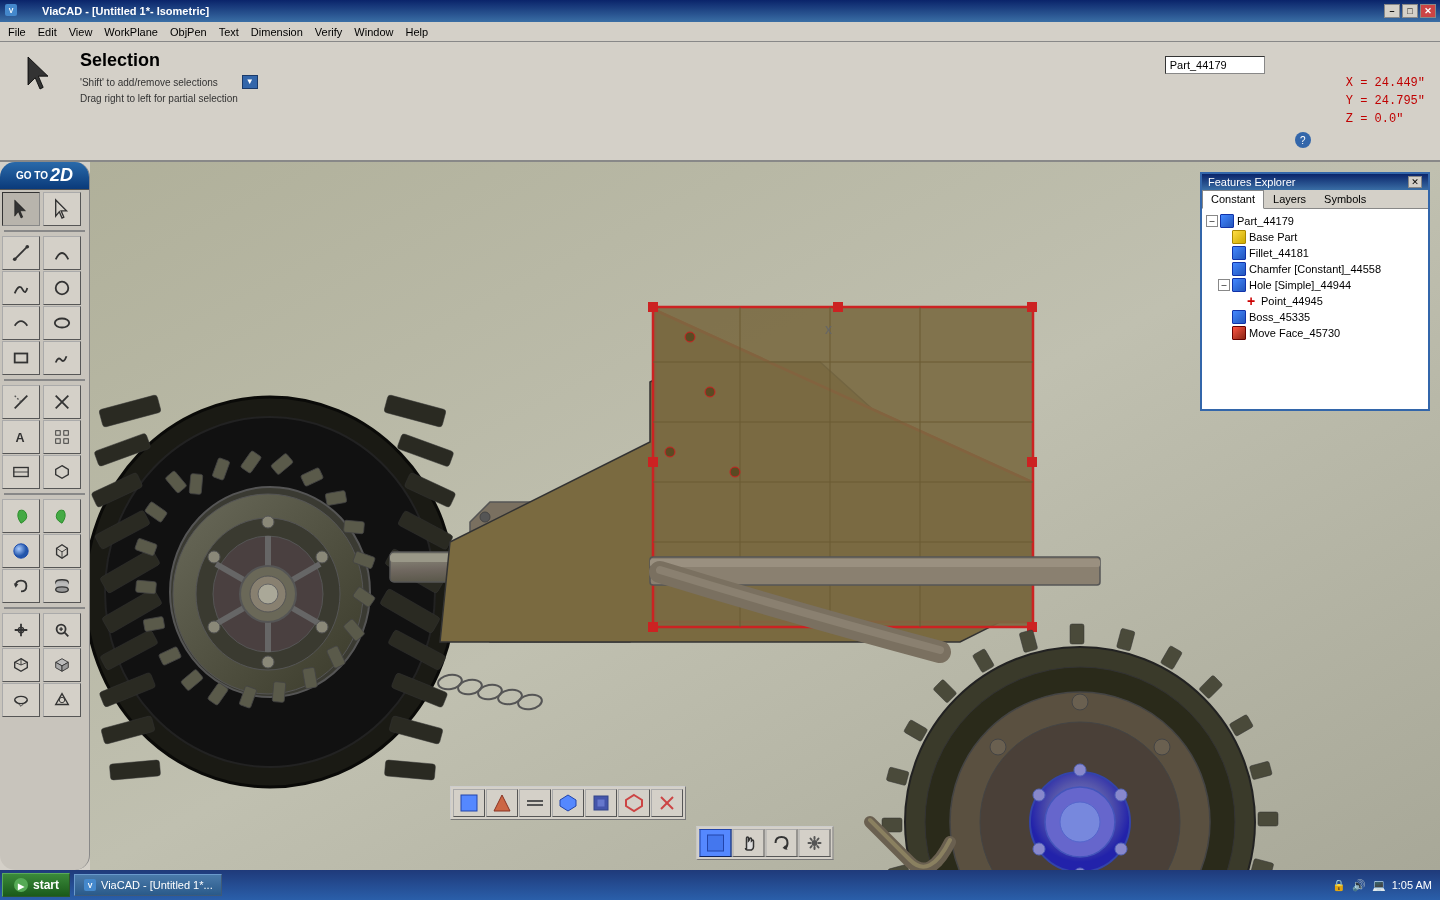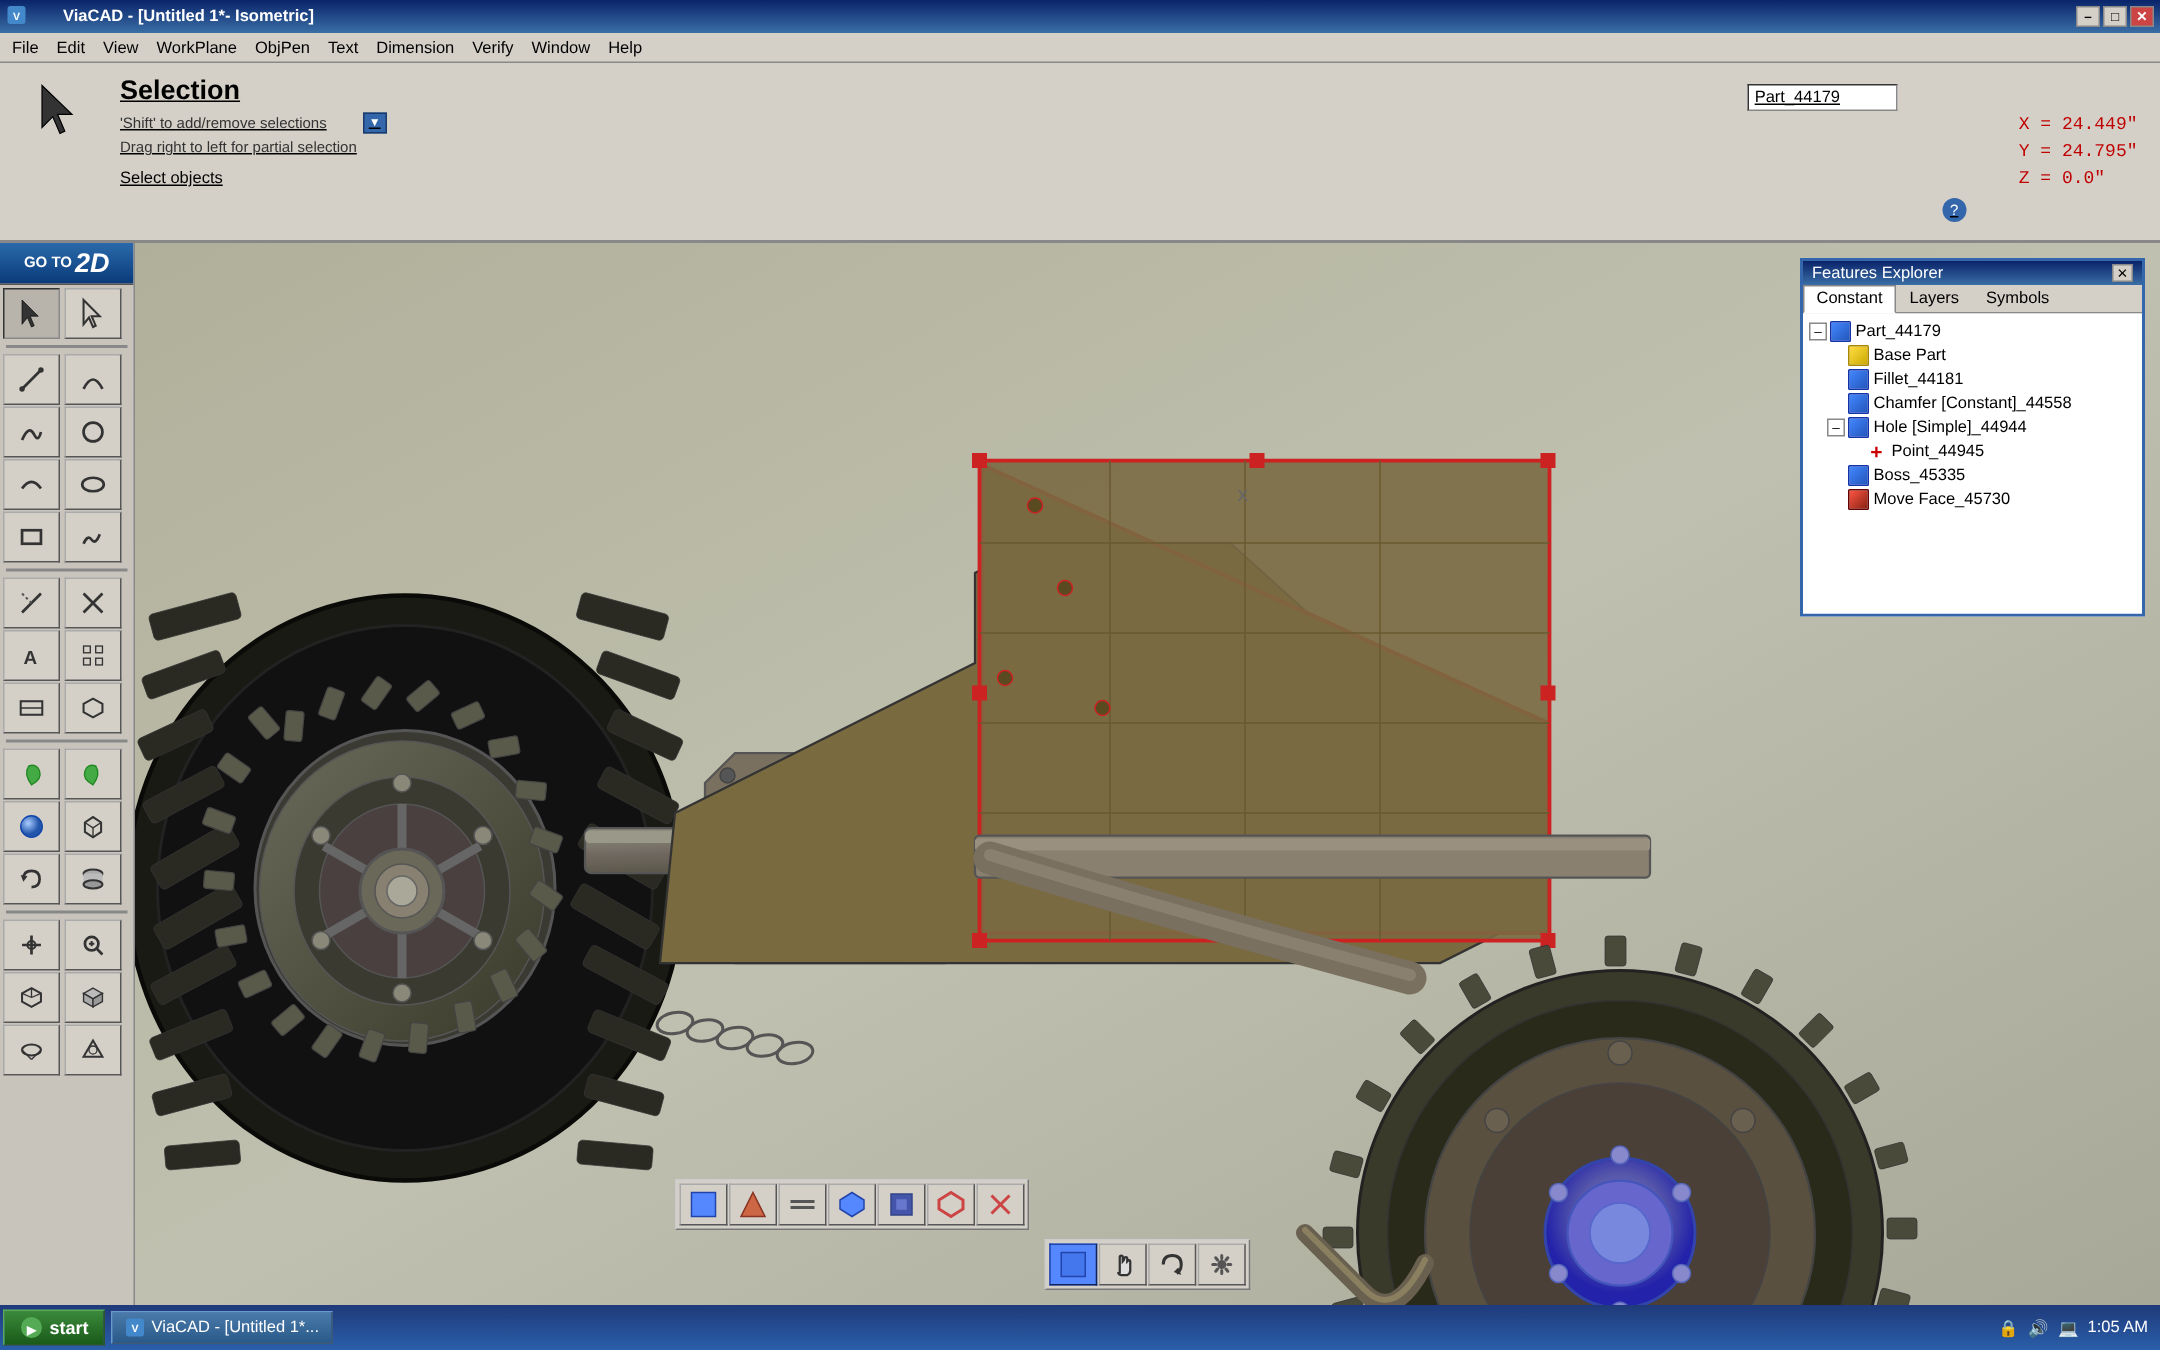--- a/index.html
+++ b/index.html
@@ -55,21 +55,20 @@
       position: relative;
     }
 
     
     #selection-info {
       display: flex;
       align-items: flex-start;
       padding: 6px 10px;
       flex: 1;
       gap: 10px;
-      text-decoration: underline;
     }
 
     #arrow-icon-area {
       width: 60px;
       display: flex;
       flex-direction: column;
       align-items: center;
       justify-content: center;
       padding-top: 5px;
     }
@@ -154,20 +153,21 @@
     }
 
     
     #left-sidebar {
       width: 90px;
       background: #c8c4bc;
       border-right: 1px solid #888;
       display: flex;
       flex-direction: column;
       overflow: hidden;
+      border-radius: 15px;
     }
 
     #goto-2d-btn {
       background: linear-gradient(to bottom, #2a6aaa, #0a3a7a);
       color: white;
       height: 28px;
       display: flex;
       align-items: center;
       justify-content: center;
       font-size: 13px;
@@ -455,21 +455,20 @@
       <div id="selection-title">Selection</div>
       <div id="selection-hints">
         <div class="hint-line">
           <span>'Shift' to add/remove selections</span>
           <div class="hint-btn" style="width:16px;height:14px;background:#3366aa;border:1px solid #1a3a6a;color:white;font-size:8px;display:inline-flex;align-items:center;justify-content:center;cursor:pointer;margin-left:4px;">▼</div>
         </div>
         <div class="hint-line">
           <span>Drag right to left for partial selection</span>
         </div>
       </div>
-      <div id="select-objects-label">Select objects</div>
     </div>
 
     <div id="part-section" style="padding: 8px 20px;">
       <div id="part-name-box">Part_44179</div>
     </div>
 
     <div id="help-area" style="display:flex;flex-direction:column;align-items:flex-end;padding-top:80px;padding-right:10px;">
       <div id="help-circle">?</div>
     </div>
   </div>

